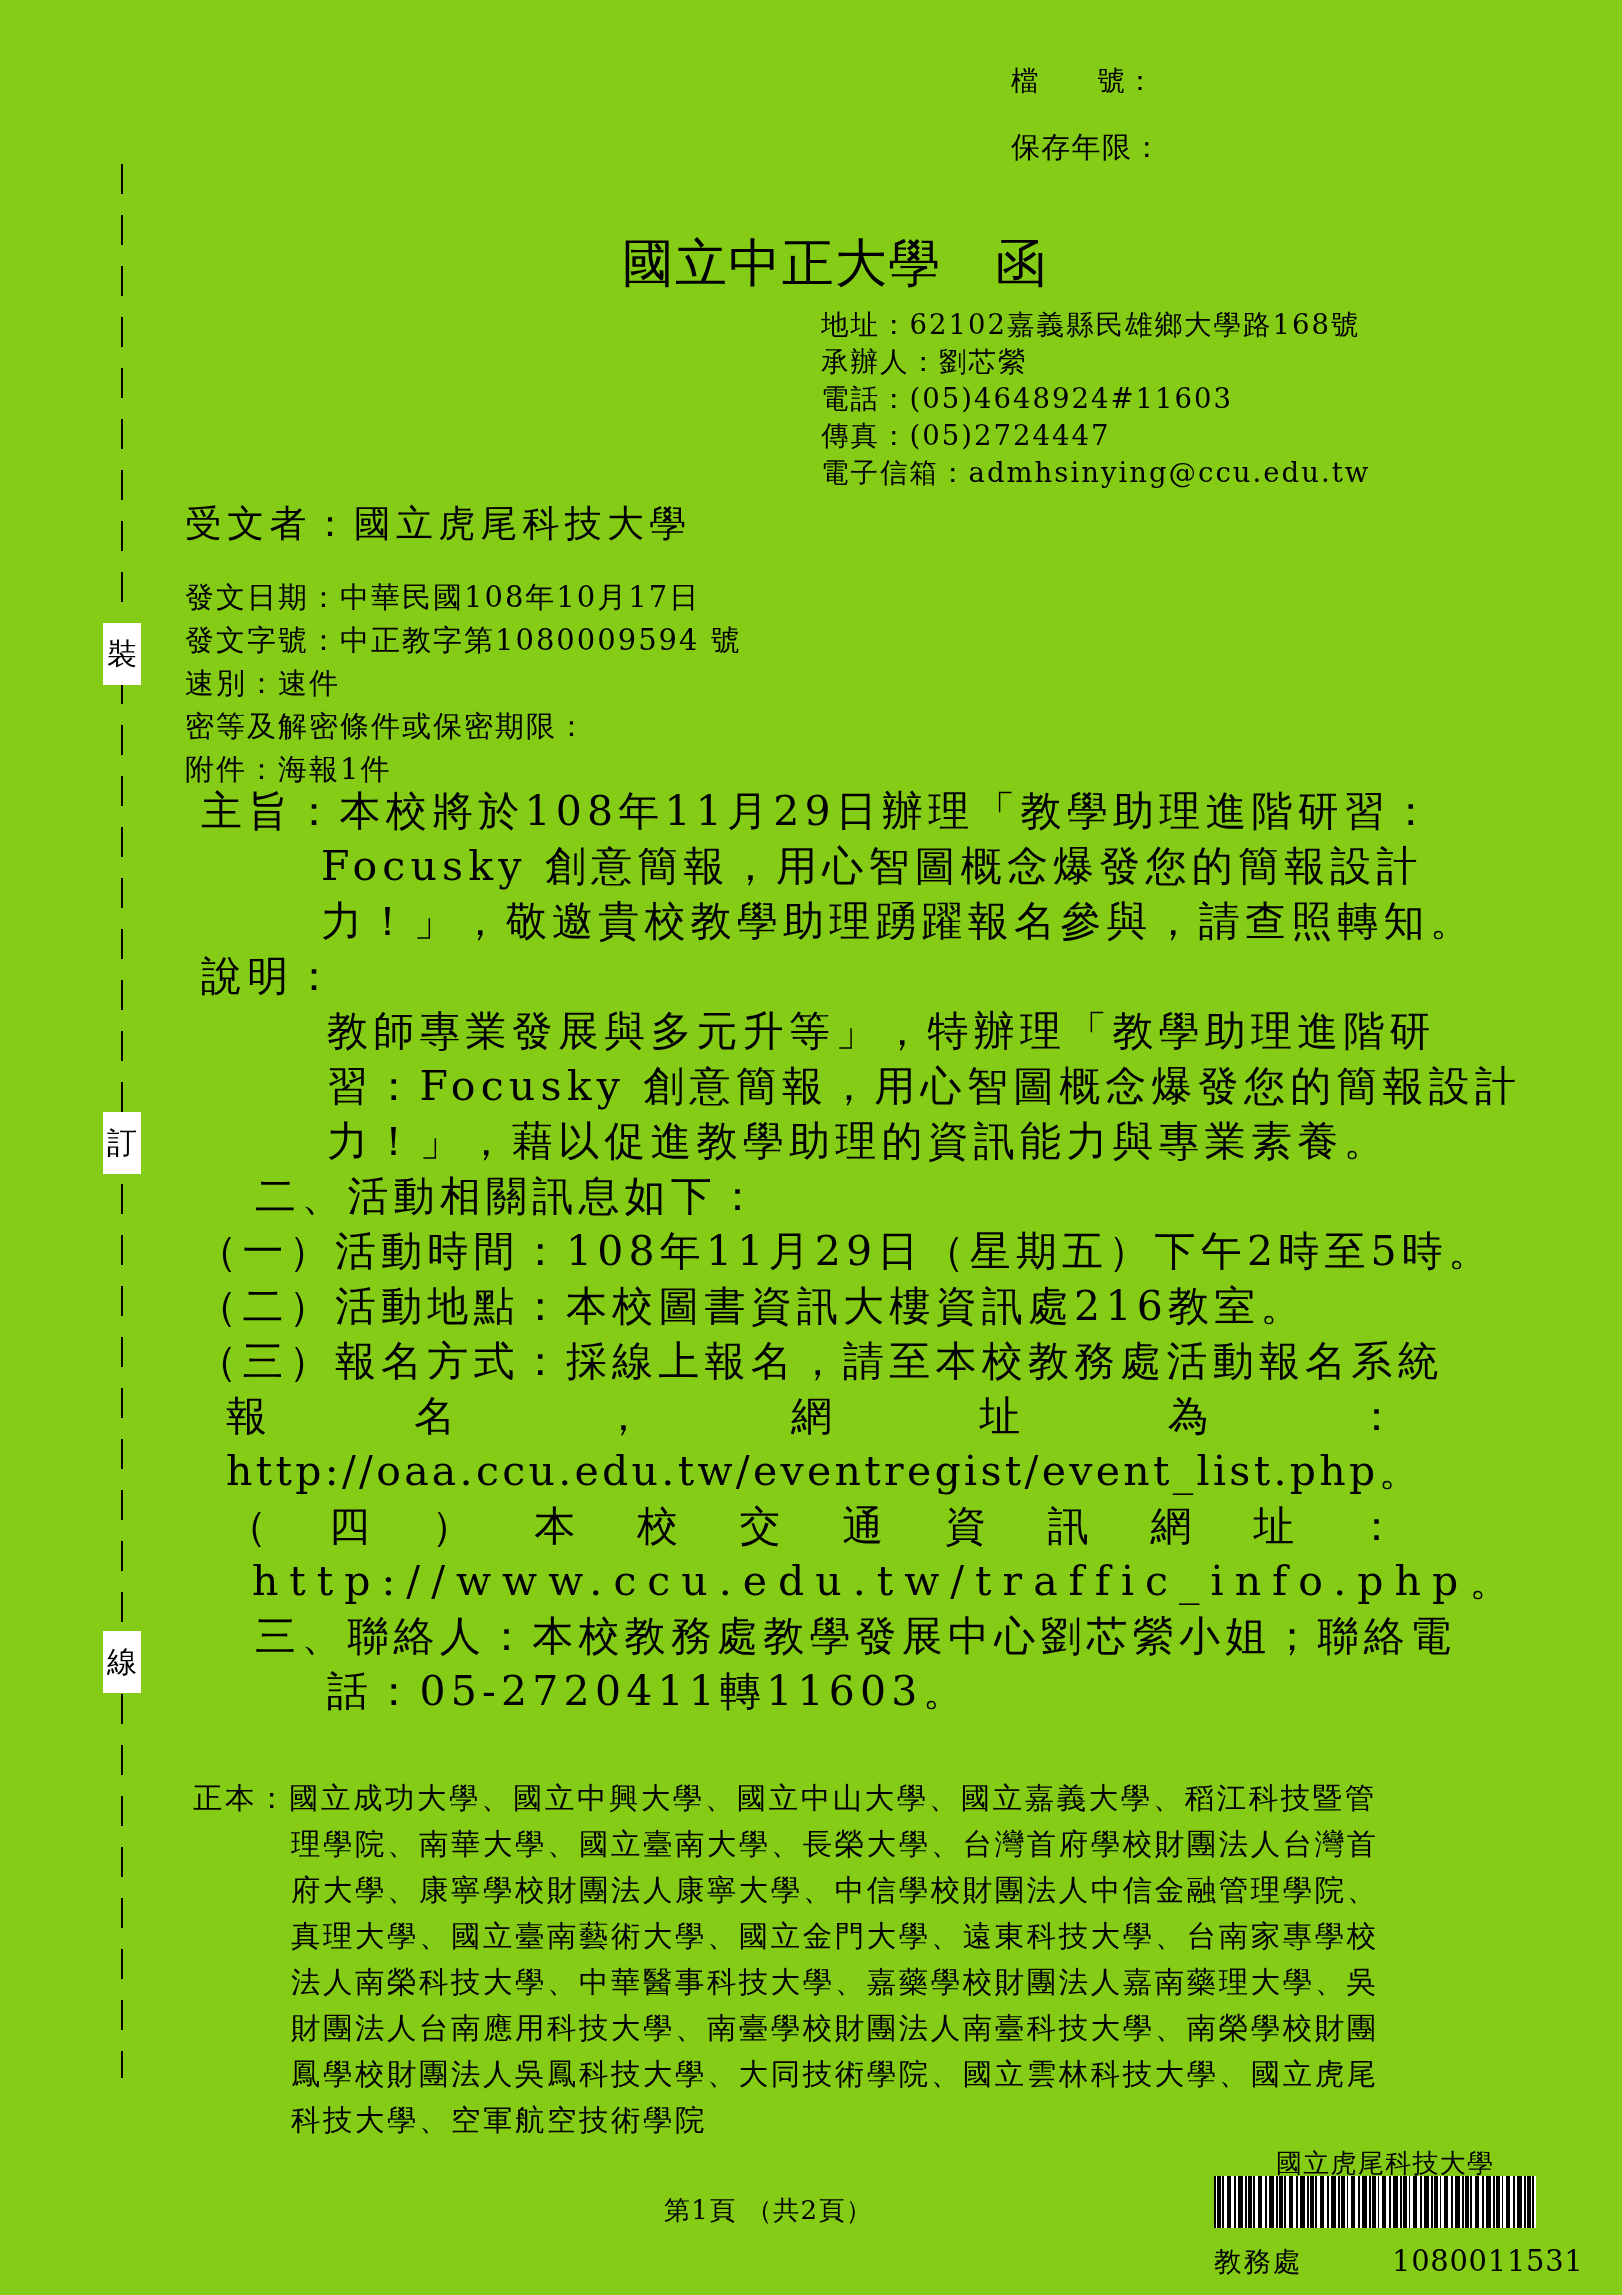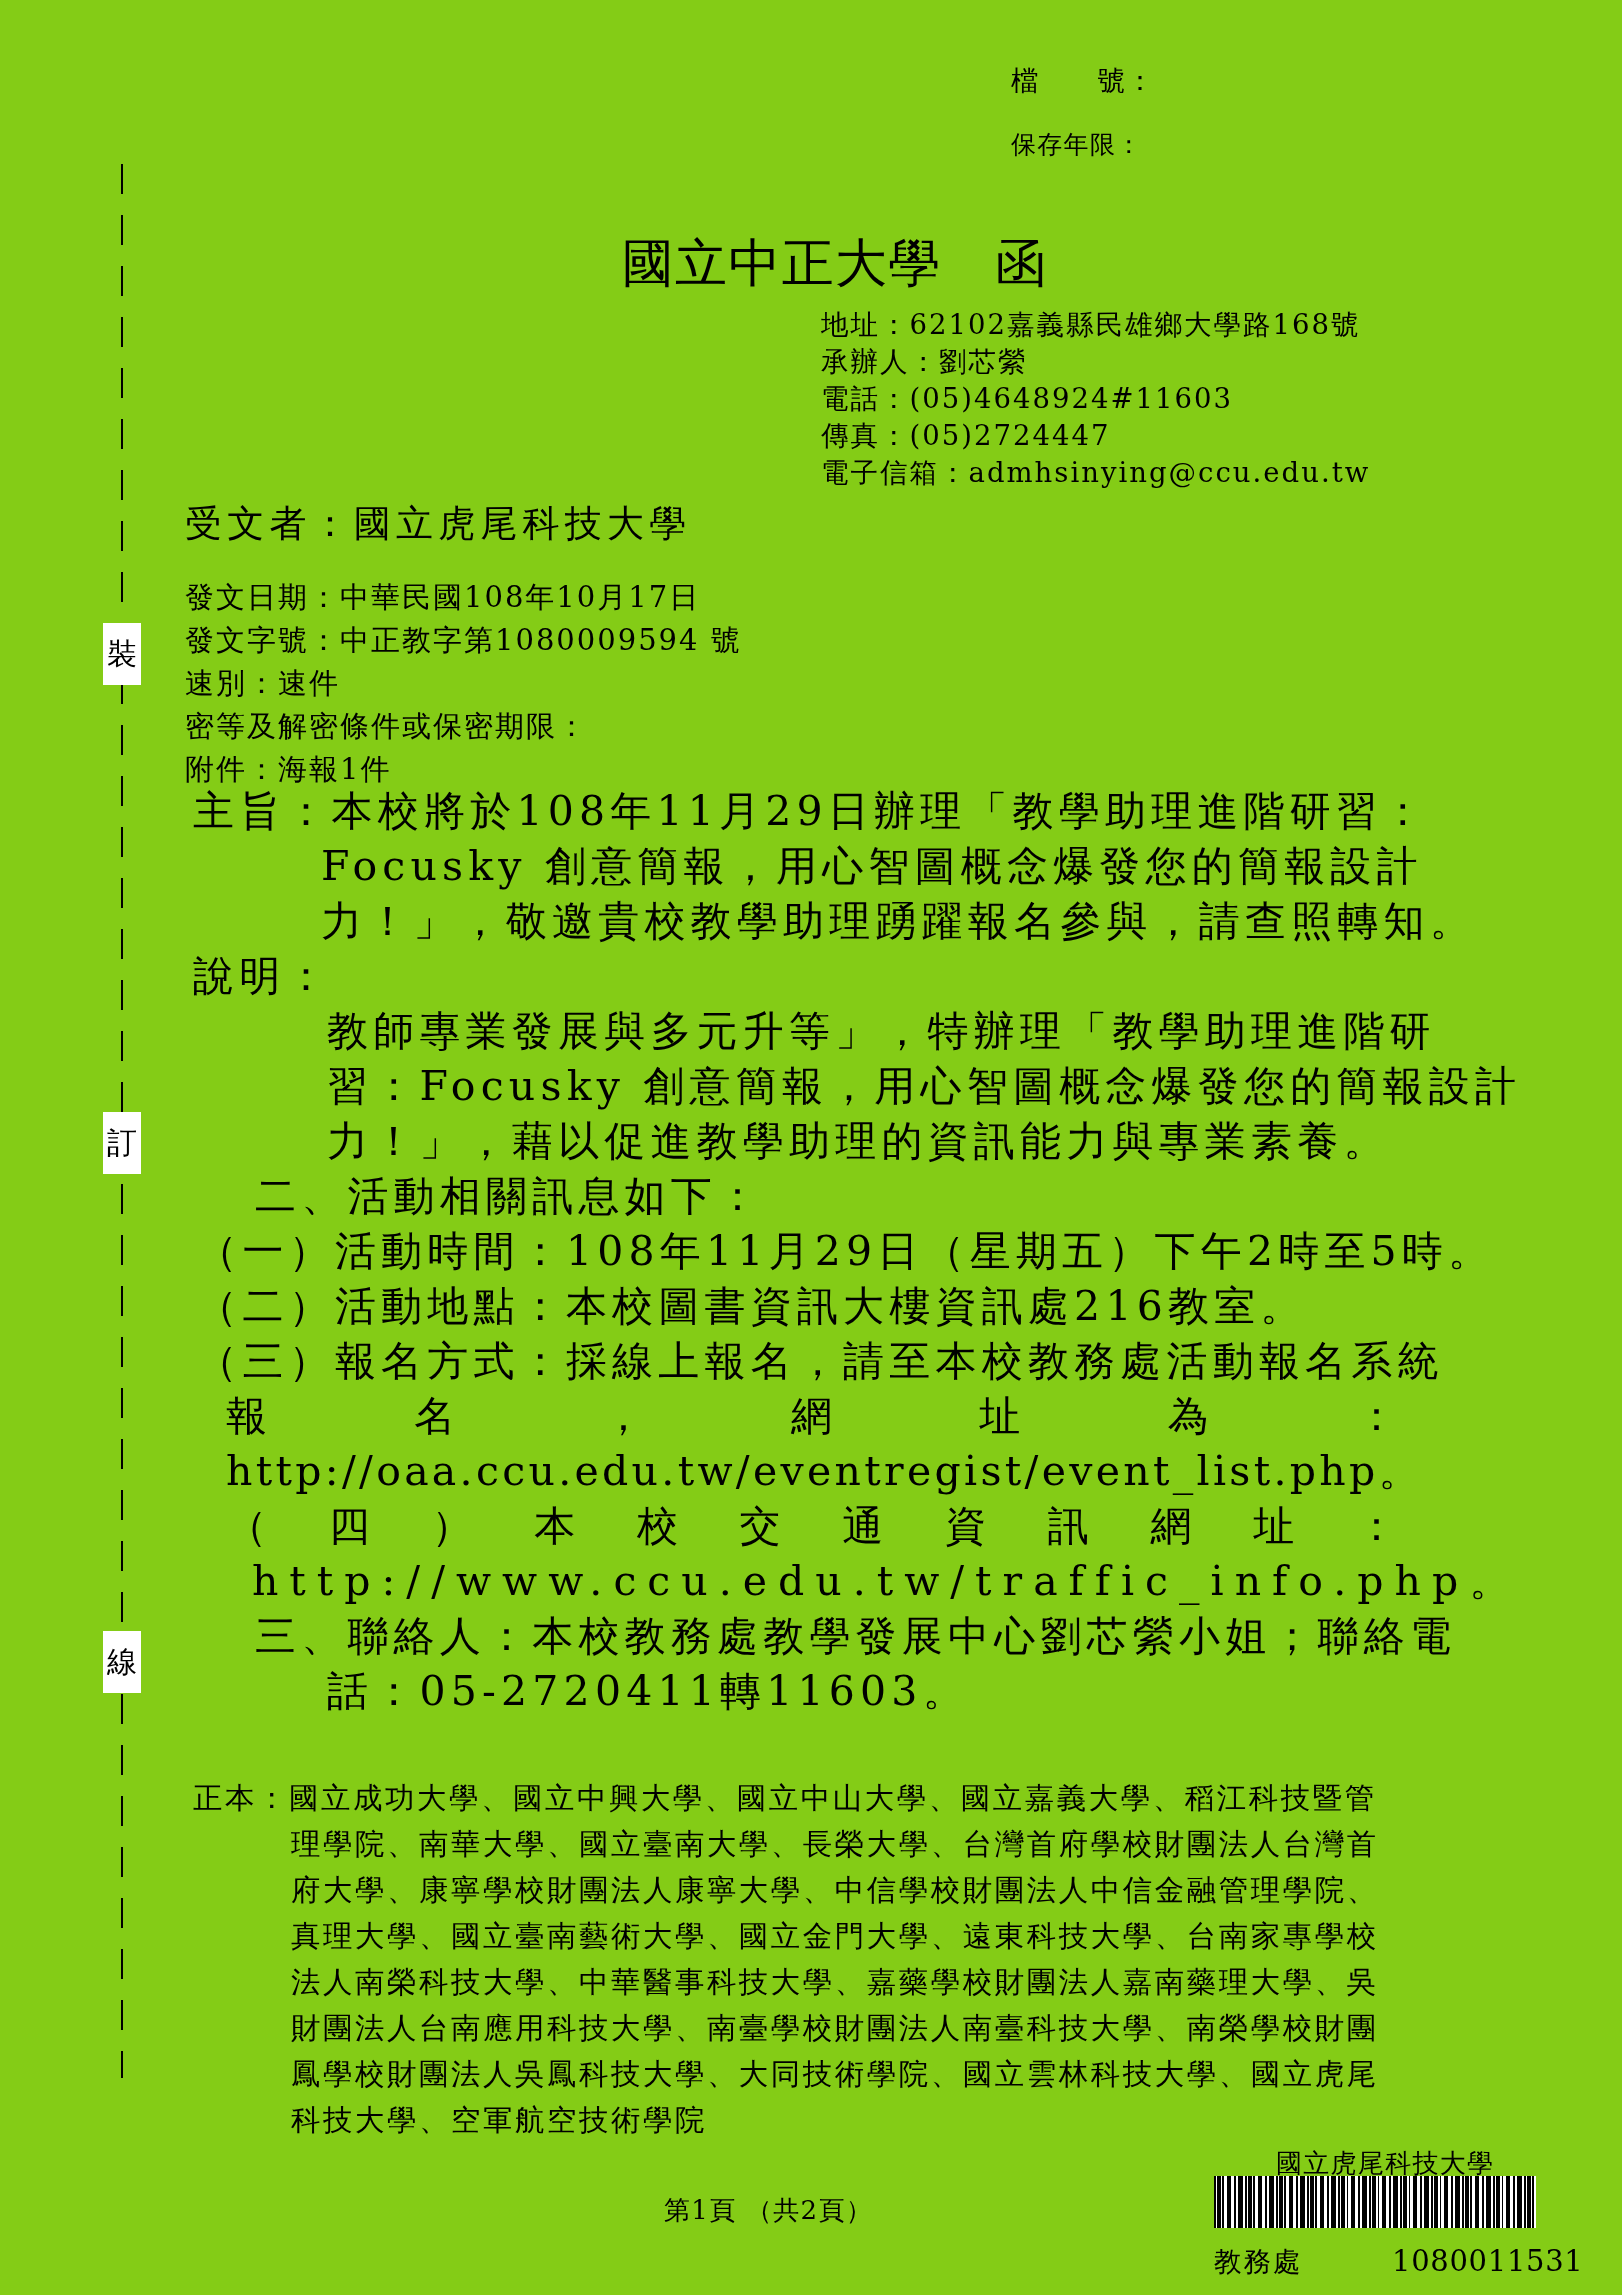--- a/index.html
+++ b/index.html
@@ -10,39 +10,39 @@
     background:#84cc16;
     color:#000;
     font-family:"DejaVu Serif","Liberation Serif",serif;
     overflow:hidden;
     padding-left:48px;
   }
   .abs{position:absolute;white-space:nowrap;}
 
   
   .archive{left:1011px;top:63px;font-size:27.5px;letter-spacing:1.3px;}
-  .retention{left:1011px;top:128px;font-size:25px;letter-spacing:1.3px;font-family:Liberation Mono, monospace;}
+  .retention{left:1011px;top:128px;font-size:29px;letter-spacing:1.3px;font-family:Liberation Mono, monospace;}
 
   
   .doc-title{left:0;right:0;top:181px;text-align:center;font-size:52px;letter-spacing:1.3px;margin-top:48px;}
 
   
   .sender{left:821px;top:306px;font-size:27.5px;line-height:37px;letter-spacing:2px;}
   .sender div{white-space:nowrap;}
 
   
   .recipient{left:185px;top:499px;font-size:37px;letter-spacing:5.2px;}
 
   
   .meta{left:185px;top:576px;font-size:29px;line-height:43px;letter-spacing:2px;}
 
   
   .docbody{left:193px;top:784px;font-size:41px;letter-spacing:5.2px;}
   .docbody .row{height:55px;line-height:55px;white-space:nowrap;}
-  .ml0{margin-left:0;}
+  .ml0{margin-left:8px;}
   .ml5{margin-left:3.3px;}
   .ml50{margin-left:33px;}
   .ml95{margin-left:62px;}
   .ml195{margin-left:128px;}
   .ml205{margin-left:134px;}
   [data-justify]{display:flex;justify-content:space-between;width:1171px;letter-spacing:0;}
   .url1{letter-spacing:3.3px;}
   .url2{letter-spacing:11px;text-align:right;}
 
   

